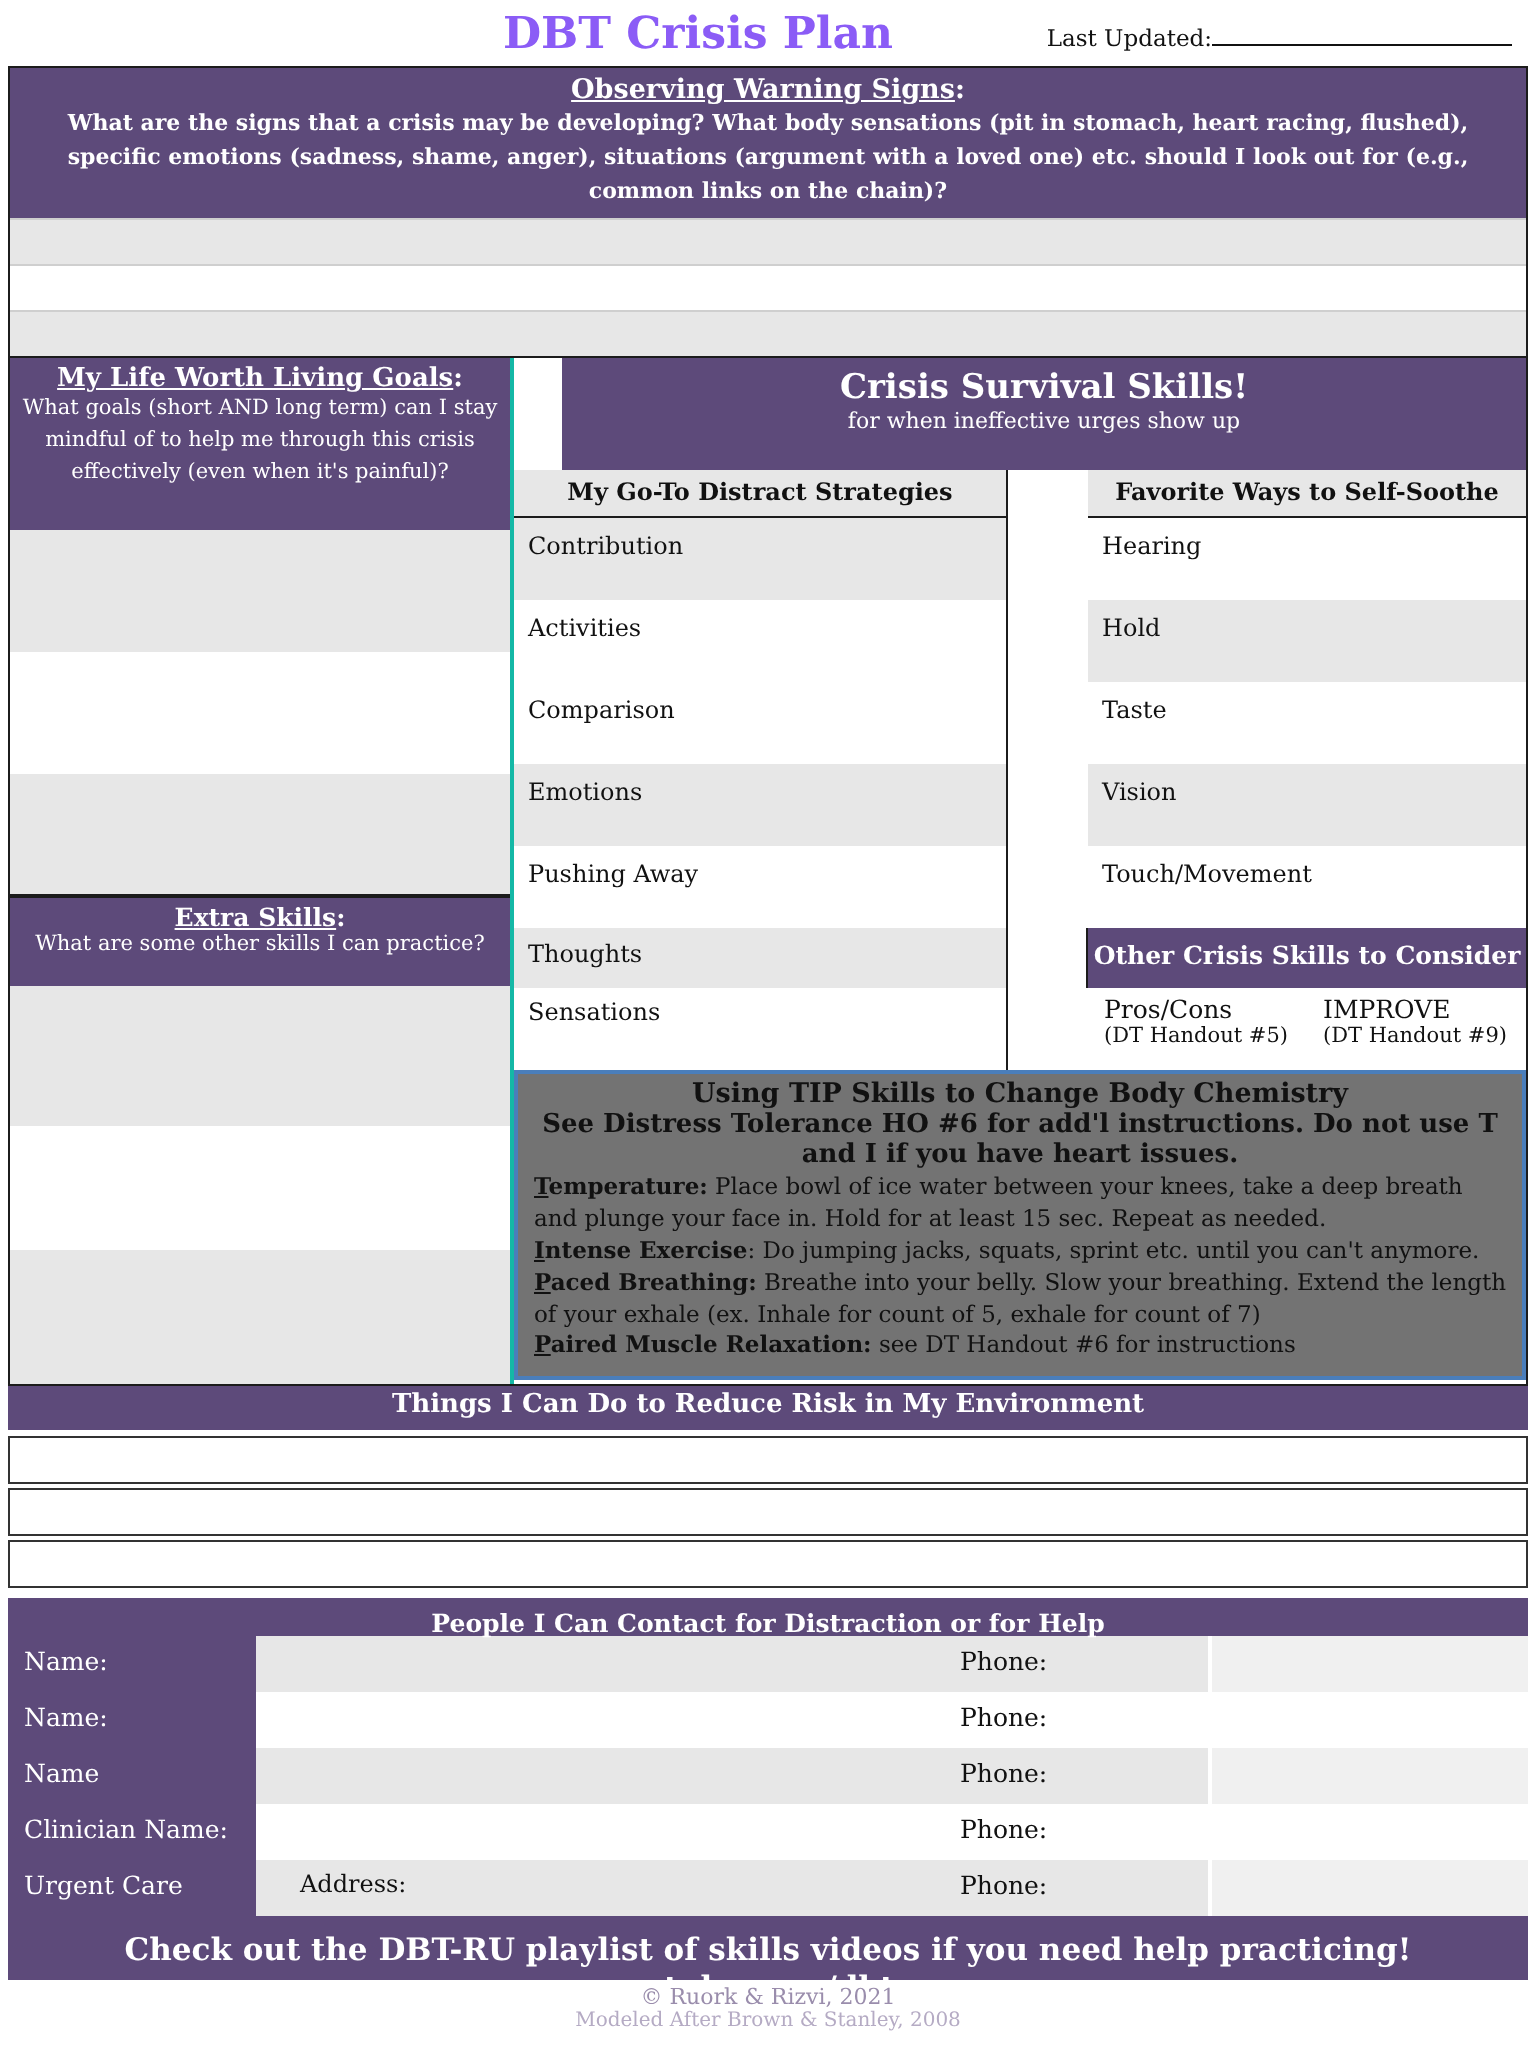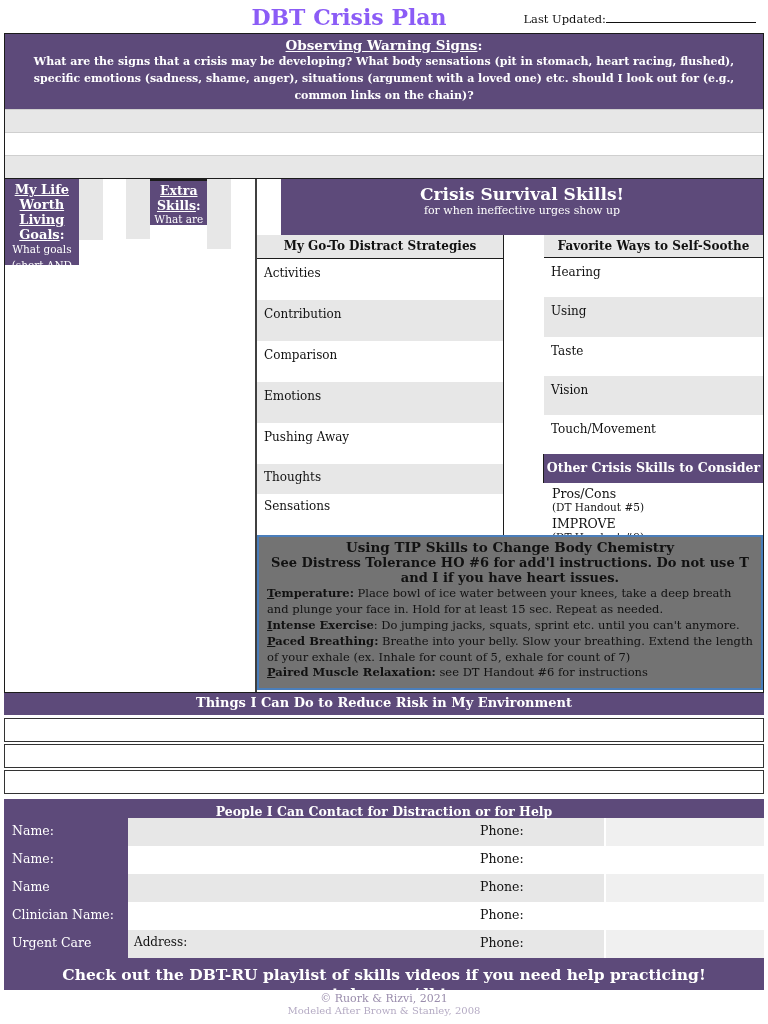--- a/index.html
+++ b/index.html
@@ -33,21 +33,21 @@
   .observing { border:1px solid #1c1c1c; }
   .obs-banner { padding:3px 8px 5px 8px; }
   .obs-banner .banner-heading { font-size:13.5px; }
   .obs-banner .banner-desc { font-size:11px; line-height:1.55; font-weight:bold; }
   .obs-row { height:23px; border-top:1px solid #cfcfcf; }
   .bg-gray { background:#e7e7e7; }
   .bg-white { background:#ffffff; }
 
   
   .main-grid { display:flex; height:514px; border-left:1px solid #1c1c1c; border-right:1px solid #1c1c1c; border-bottom:1px solid #1c1c1c; }
-  .left-col { width:252px; border-right:2px solid #404040; display:flex; flex-direction:row; }
+  .left-col { width:252px; border-right:2px solid #14b8a6; display:flex; flex-direction:column; }
   .goals-header { padding:3px 6px; height:86px; }
   .goals-header .banner-heading { font-size:13px; }
   .goals-header .banner-desc { font-size:10.5px; line-height:1.5; }
   .extra-header { height:46px; padding:2px 4px; border-top:2px solid #1c1c1c; }
   .extra-header .banner-heading { font-size:12.5px; }
   .extra-header .banner-desc { font-size:10.5px; }
   .blk { width:100%; }
 
   .right-col { flex:1; display:flex; flex-direction:column; }
   .css-header { height:56px; padding:5px 6px 0 6px;margin-left:24px; }
@@ -58,21 +58,21 @@
   .col-distract { width:247px; border-right:1px solid #1c1c1c; }
   .col-soothe { flex:1; }
   .sk-head {
     height:24px; background:#e7e7e7; border-bottom:1px solid #1c1c1c;
     font-weight:bold; font-size:12px; text-align:center; padding-top:4px;
   }
   .sk-row { height:41px; font-size:12px; padding:7px 0 0 7px; }
   .sk-row-sm { height:30px; font-size:12px; padding:6px 0 0 7px; }
   .sk-row-last { height:40px; font-size:12px; padding:5px 0 0 7px; }
   .other-head { height:30px; font-weight:bold; font-size:12.5px; text-align:center; padding-top:6px; border-left:1px solid #1c1c1c; margin-left:-1px; }
-  .other-body { height:52px; display:flex; background:#fff;flex-direction:column; }
+  .other-body { height:40px; display:flex; background:#fff; }
   .other-item { width:50%; padding:3px 0 0 8px; }
   .other-name { font-size:12.5px; }
   .other-handout { font-size:10.5px; }
 
   
   .tip-box {
     height:155px; background:#737373; border:2px solid #4a7ebb;
     padding:2px 8px; overflow:hidden;
   }
   .tip-title { text-align:center; font-weight:bold; font-size:13.5px; }
@@ -84,21 +84,21 @@
   
   .things-banner { height:22px; font-weight:bold; font-size:13px; text-align:center; padding-top:2px; }
   .risk-rows { padding:1px 0; }
   .risk-row { height:24px; background:#fff; border:1px solid #333; margin-top:2px; }
 
   
   .people-banner { height:19px; font-size:12.5px; font-weight:bold; text-align:center; padding-top:5px; margin-top:4px; }
   .contact-row { display:flex; height:28px; }
   .c-label { width:124px; background:#5d4a7a; color:#fff; font-size:12.5px; padding:5px 0 0 8px; }
   .c-body { flex:1; display:flex; }
-  .c-main { width:352px; font-size:12px; padding:5px 0 0 6px; }
+  .c-main { width:352px; font-size:12px; padding:5px 0 0 22px; }
   .c-phone { width:124px; font-size:12.5px; padding-top:5px; }
   .c-right { flex:1; border-left:2px solid #fff; }
   .contact-row.bg-gray .c-right { background:#f0f0f0; }
 
   
   .lifeline-row { height:17px; font-size:12px; padding:1px 0 0 8px; }
   .cta-banner { height:32px; text-align:center; font-weight:bold; font-size:15.5px; padding-top:7px; }
   .footer { text-align:center; }
   .footer-line1 { font-size:11px; color:#9a8dac; margin-top:2px; }
   .footer-line2 { font-size:10px; color:#b5abc4; }
@@ -147,33 +147,33 @@
     <div class="right-col">
       <div class="purple css-header">
         <div class="banner-heading">Crisis Survival Skills!</div>
         <div class="banner-desc">for when ineffective urges show up</div>
       </div>
 
       <div class="skills-grid">
 
         <div class="sk-col col-distract">
           <div class="sk-head">My Go-To Distract Strategies</div>
+          <div class="sk-row bg-gray">Contribution</div>
           <div class="sk-row bg-white">Activities</div>
-          <div class="sk-row bg-gray">Contribution</div>
           <div class="sk-row bg-white">Comparison</div>
           <div class="sk-row bg-gray">Emotions</div>
           <div class="sk-row bg-white">Pushing Away</div>
           <div class="sk-row-sm bg-gray">Thoughts</div>
           <div class="sk-row-last bg-white">Sensations</div>
         </div>
 
         <div class="sk-col col-soothe">
           <div class="sk-head">Favorite Ways to Self-Soothe</div>
           <div class="sk-row bg-white">Hearing</div>
-          <div class="sk-row bg-gray">Using</div>
+          <div class="sk-row bg-gray">Hold</div>
           <div class="sk-row bg-white">Taste</div>
           <div class="sk-row bg-gray">Vision</div>
           <div class="sk-row bg-white">Touch/Movement</div>
           <div class="purple other-head">Other Crisis Skills to Consider</div>
           <div class="other-body">
             <div class="other-item">
               <div class="other-name">Pros/Cons</div>
               <div class="other-handout">(DT Handout #5)</div>
             </div>
             <div class="other-item">

